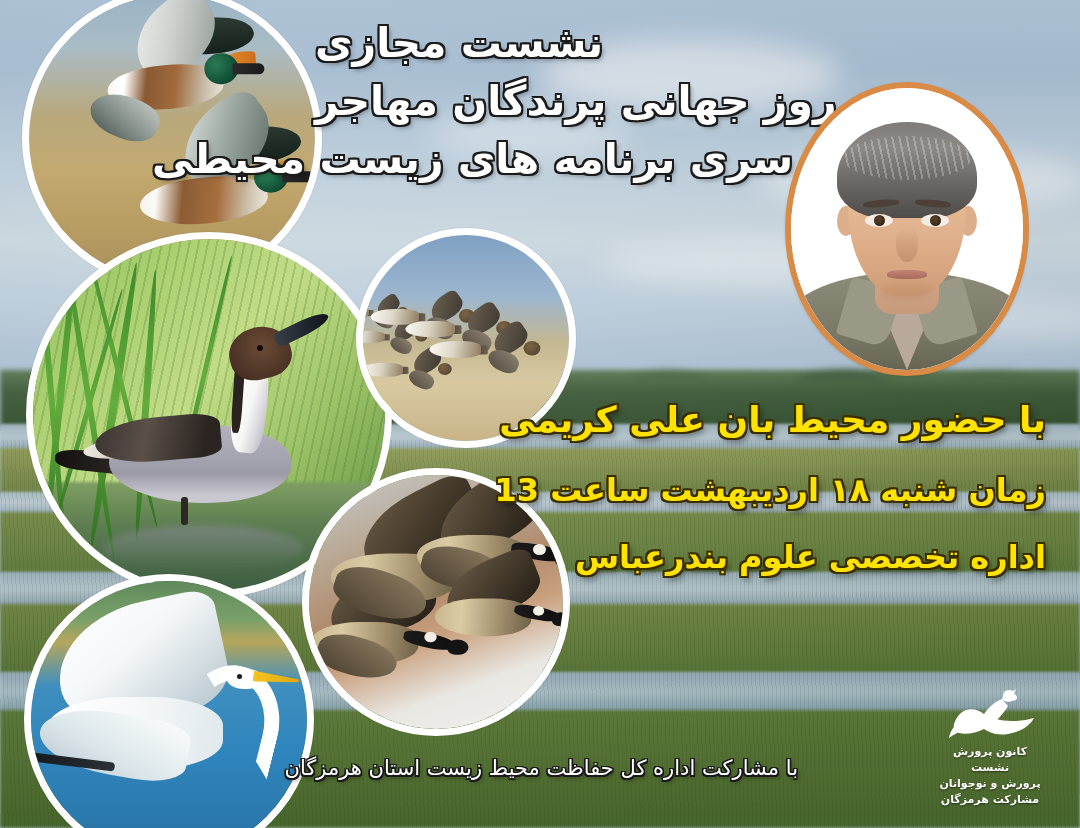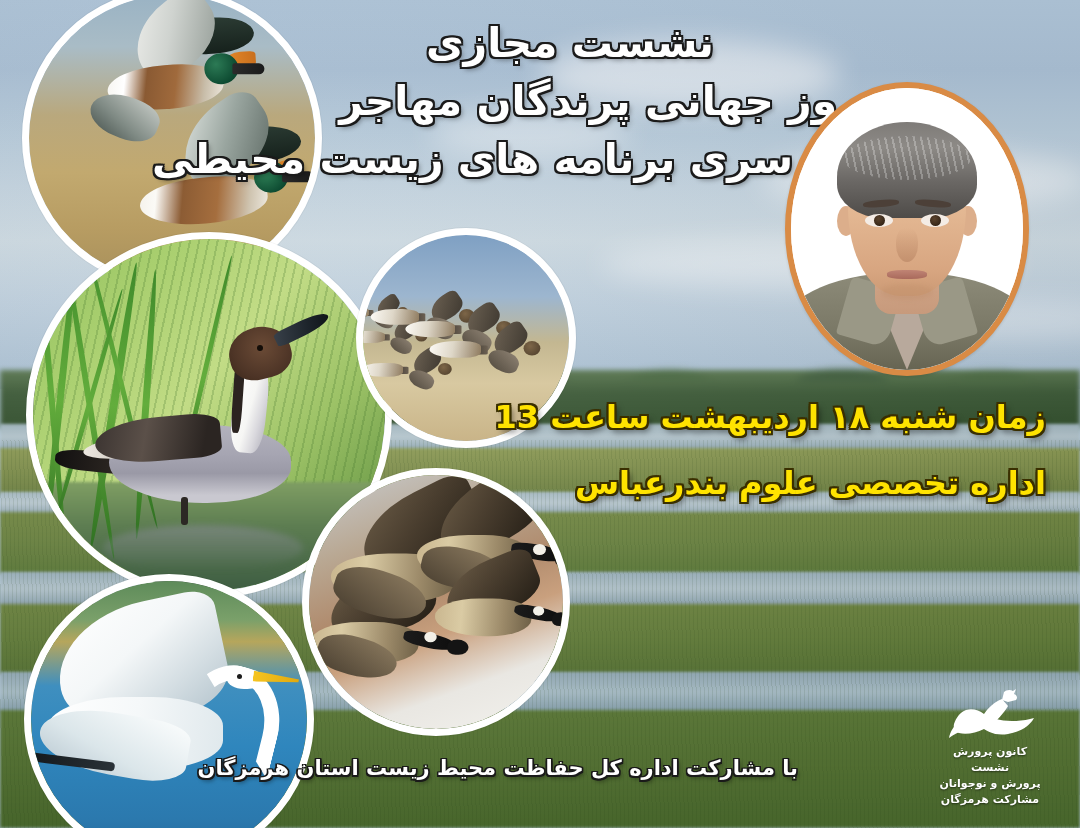--- a/index.html
+++ b/index.html
@@ -277,21 +277,21 @@
   .pf-nose{position:absolute;left:50%;top:140px;margin-left:-11px;width:22px;height:34px;
     background:linear-gradient(to bottom,rgba(190,140,105,0),rgba(178,126,93,.55));
     border-radius:40% 40% 50% 50%;}
   .pf-mouth{position:absolute;left:50%;top:182px;margin-left:-20px;width:40px;height:9px;
     background:linear-gradient(to bottom,#c08474,#a96a5c);border-radius:40%;}
   .pf-chin{position:absolute;left:50%;top:196px;margin-left:-26px;width:52px;height:16px;
     background:rgba(186,135,102,.28);border-radius:50%;filter:blur(2px);}
 
   #headline-block{
     position:absolute;right:255px;top:14px;width:510px;
-    text-align:center;
+    text-align:left;
     direction:rtl;
   }
   .hl{
     color:#ffffff;
     font-weight:bold;
     font-size:41px;
     line-height:1.42;
     letter-spacing:-0.5px;
     white-space:nowrap;
     text-shadow:
@@ -316,21 +316,21 @@
        2px 2px 0 #3a2f00, -2px 2px 0 #3a2f00, 2px -2px 0 #3a2f00, -2px -2px 0 #3a2f00,
        3px 4px 6px rgba(0,0,0,.5);
   }
   .dl.speaker{font-size:36px;line-height:1.2;margin-bottom:30px;}
   .dl.time{font-size:32px;line-height:1.2;margin-bottom:28px;padding-left:34px;}
   .dl.venue{font-size:32px;line-height:1.2;padding-left:56px;}
 
   #footer-credit{
     position:absolute;right:282px;bottom:48px;
     direction:rtl;text-align:right;
-    color:#ffffff;font-weight:bold;font-size:21px;white-space:nowrap;
+    color:#ffffff;font-weight:normal;font-size:21px;white-space:nowrap;
     text-shadow:
        1.5px 0 0 #1a1a1a, -1.5px 0 0 #1a1a1a, 0 1.5px 0 #1a1a1a, 0 -1.5px 0 #1a1a1a,
        1.5px 1.5px 0 #1a1a1a, -1.5px 1.5px 0 #1a1a1a, 1.5px -1.5px 0 #1a1a1a, -1.5px -1.5px 0 #1a1a1a,
        2px 3px 4px rgba(0,0,0,.45);
   }
 
   
   #logo-doe{position:absolute;left:818px;top:690px;width:96px;height:100px;}
   .doe-disc{position:absolute;left:12px;top:0;width:72px;height:72px;border-radius:50%;
     background:#1e7a33;overflow:hidden;}
@@ -554,20 +554,21 @@
     <div class="pf-browL"></div>
     <div class="pf-browR"></div>
     <div class="pf-eyeL"></div>
     <div class="pf-eyeR"></div>
     <div class="pf-nose"></div>
     <div class="pf-mouth"></div>
     <div class="pf-chin"></div>
   </div>
 
   <div id="details-block">
+    <div class="dl speaker">با حضور محیط بان علی کریمی</div>
     <div class="dl time">زمان شنبه ۱۸  اردیبهشت  ساعت 13</div>
     <div class="dl venue">اداره تخصصی علوم بندرعباس</div>
   </div>
 
   <div id="footer-credit">با مشارکت اداره کل حفاظت محیط زیست استان  هرمزگان</div>
 
 
   <div id="logo-kanoon">
     <svg class="kn-bird" viewBox="0 0 92 56">
       <path d="M60 4 C62 2 66 1 69 3 L72 1 L70 6 C73 7 74 10 72 12 L64 14 L58 12 Z" fill="#ffffff"></path>

